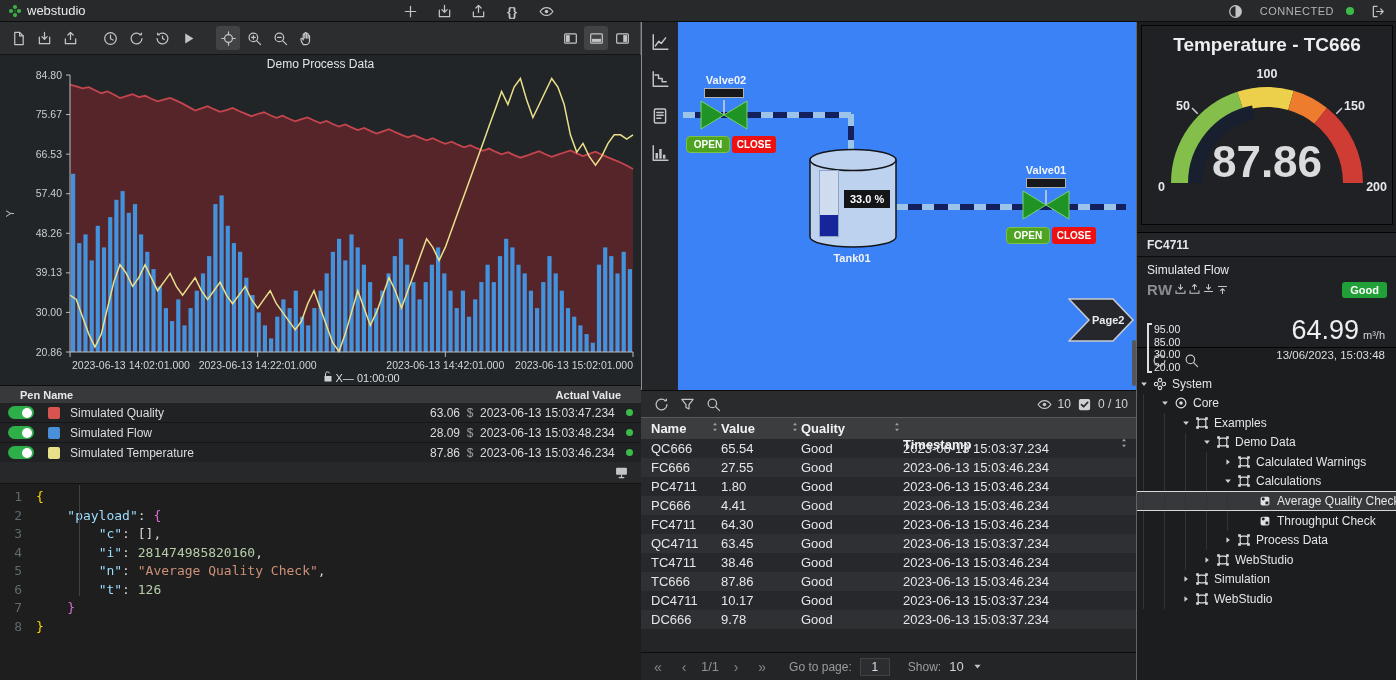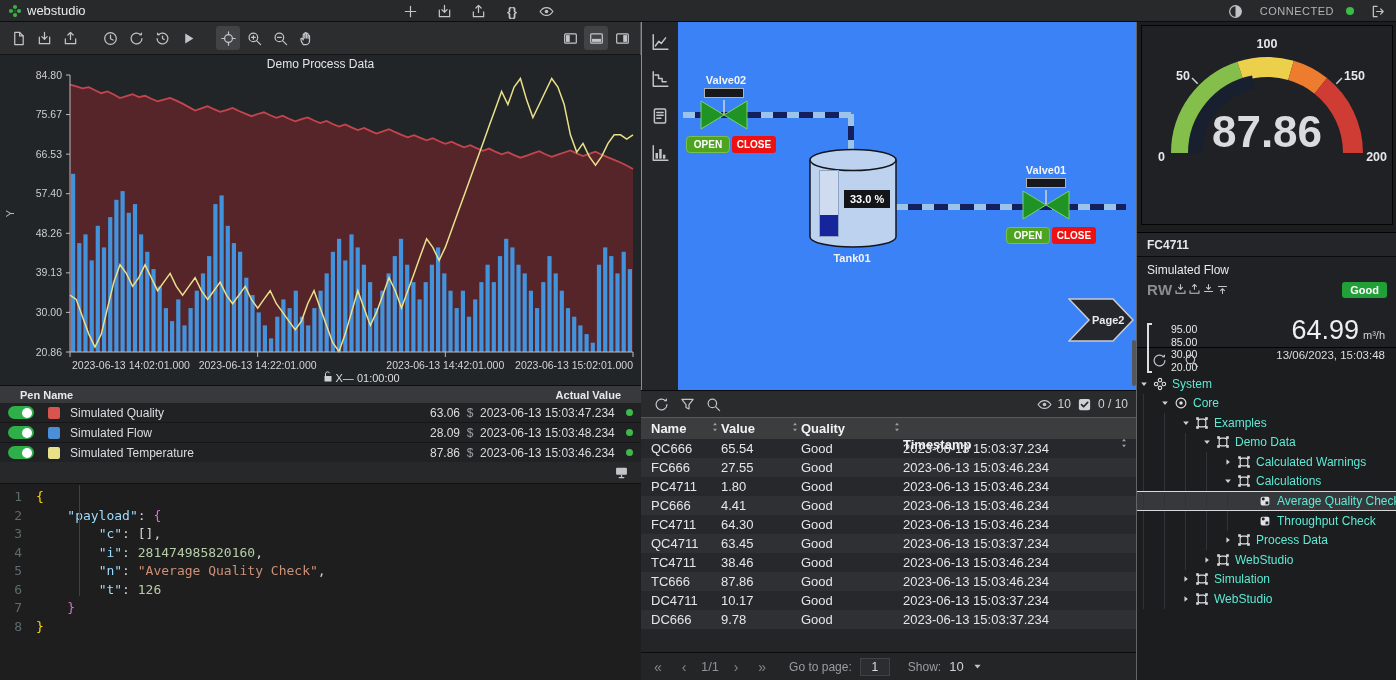--- a/index.html
+++ b/index.html
@@ -93,32 +93,32 @@
   .rpanel { position:absolute; left:1136px; top:22px; width:260px; height:658px; background:#1b1d1f; border-left:1px solid #626466; }
   .gauge-card { position:absolute; left:4px; top:3px; width:252px; height:200px; background:#1f2124; border:1px solid #050505; }
   .gauge-title { margin-top:8px; text-align:center; font-size:19px; font-weight:bold; color:#eceef0; }
   .fc-card { position:absolute; left:0; top:210px; width:260px; height:116px; background:#1f2124; border-top:1px solid #040404; border-bottom:1px solid #040404; }
   .fc-head { height:24px; display:flex; align-items:center; padding:0 10px; font-weight:bold; font-size:12px; color:#e4e6e8; border-bottom:1px solid #0b0b0b; background:#232528; }
   .fc-body { position:relative; padding:6px 10px 0 10px; height:90px; }
   .fc-name { font-size:12px; color:#e8eaec; }
   .fc-rw-row { display:flex; align-items:center; gap:1px; margin-top:4px; }
   .fc-rw { font-size:15px; font-weight:bold; color:#8a8d90; letter-spacing:.5px; }
   .badge-good { margin-left:auto; background:#21a038; color:#fff; font-weight:bold; font-size:11px; padding:2px 8px; border-radius:3px; }
-  .lim-block { position:absolute; left:10px; top:66px; padding-left:24px; color:#e6e8ea; font-size:10.5px; line-height:12.5px; }
+  .lim-block { position:absolute; left:10px; top:66px; padding-left:7px; color:#e6e8ea; font-size:10.5px; line-height:12.5px; }
   .lim-block::before { content:""; position:absolute; left:0; top:0; bottom:0; width:2px; background:#dcdee0; }
   .lim-block::after { content:""; position:absolute; left:0; top:0; width:5px; height:2px; background:#dcdee0; box-shadow:0 48px 0 #dcdee0; }
   .fc-value-wrap { position:absolute; right:12px; top:58px; text-align:right; }
   .fc-value { font-size:27px; color:#eceef0; display:inline; }
   .fc-unit { font-size:11px; color:#d2d4d6; margin-left:4px; }
   .fc-ts { position:absolute; right:12px; top:92px; font-size:11.5px; color:#dcdee0; }
 
   .tree { position:absolute; left:0; top:326px; width:260px; height:332px; }
   .tree-toolbar { height:24px; display:flex; align-items:center; gap:8px; padding:0 10px; }
   .tree-items { padding-top:2px; }
-  .trow { height:19.5px; display:flex; align-items:center; font-size:12px; color:#5eead4; cursor:pointer; }
+  .trow { height:19.5px; display:flex; align-items:center; font-size:12px; color:#e5e5e5; cursor:pointer; }
   .trow.sel { background:#36383c; border-top:1px solid #d8d8d8; border-bottom:1px solid #d8d8d8; height:20px; }
   .tsp { width:15px; height:100%; flex:0 0 auto; border-left:1px solid #313437; margin-left:6px; }
   .caret { width:14px; flex:0 0 auto; display:flex; justify-content:center; color:#cfd2d4; }
   .node-ico { width:18px; flex:0 0 auto; display:flex; justify-content:center; color:#dfe1e3; }
   .tlabel { margin-left:3px; white-space:nowrap; }
 </style>
 </head>
 <body>
 
 <div class="app">
@@ -706,20 +706,21 @@
             <svg viewBox="0 0 16 16" width="11" height="11" fill="none" stroke="currentColor" stroke-width="1.3" stroke-linecap="round" stroke-linejoin="round">
               <path d="M3.5 5.5h9L8 11z" fill="currentColor" stroke="none"></path>
             </svg>
           </span>
       </div>
     </div>
   </section>
 
   <section class="rpanel">
     <div class="gauge-card">
+      <div class="gauge-title">Temperature - TC666</div>
       <svg id="gauge-svg" width="246" height="152" style="display:block;margin:2px auto 0;">
           <path d="M 37.0 125.0 A 86 86 0 0 1 96.4 43.2" stroke="#85bf4b" stroke-width="20" fill="none"></path>
           <path d="M 96.4 43.2 A 86 86 0 0 1 147.0 42.4" stroke="#ecd04c" stroke-width="20" fill="none"></path>
           <path d="M 147.0 42.4 A 86 86 0 0 1 176.8 57.9" stroke="#ee7c2f" stroke-width="20" fill="none"></path>
           <path d="M 176.8 57.9 A 86 86 0 0 1 209.0 125.0" stroke="#cf3c34" stroke-width="20" fill="none"></path>
           <path d="M 51.0 125.0 A 72 72 0 0 1 109.4 54.3" stroke="#182030" stroke-width="14" fill="none"></path>
           <line x1="53.70353544371835" y1="55.70353544371834" x2="48.04668119422597" y2="50.046681194225954" stroke="#cfd2d4" stroke-width="1.5"></line>
           <line x1="192.29646455628165" y1="55.70353544371835" x2="197.95331880577405" y2="50.04668119422597" stroke="#cfd2d4" stroke-width="1.5"></line>
           <text x="14" y="133" text-anchor="start" fill="#e6e8ea" font-size="12.5" font-weight="bold" font-family="Liberation Sans,sans-serif">0</text>
           <text x="46" y="52" text-anchor="end" fill="#e6e8ea" font-size="12.5" font-weight="bold" font-family="Liberation Sans,sans-serif">50</text>

